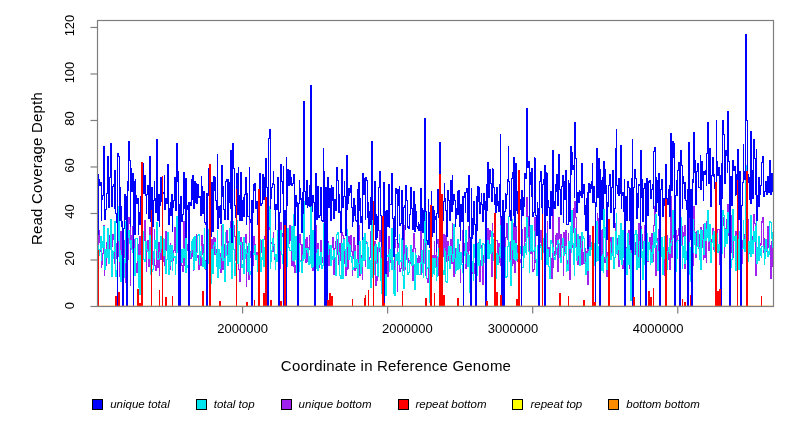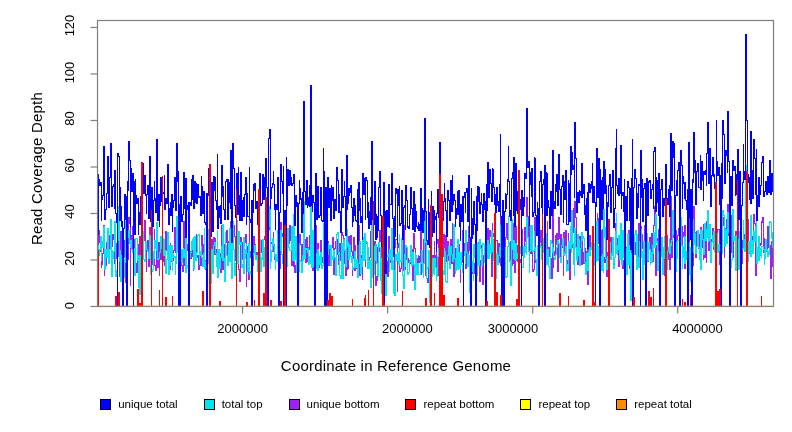--- a/index.html
+++ b/index.html
@@ -27,21 +27,21 @@
   }
   #xlabel{
     left:0;top:357px;width:792px;text-align:center;
   }
   .tick-label{
     position:absolute;font-size:13px;color:#000;white-space:nowrap;
   }
   .ytick{ text-align:right; }
   .legend{
     position:absolute;left:0;top:398px;width:792px;
-    display:flex;justify-content:center;align-items:center;
+    display:flex;justify-content:center;align-items:center;font-style:italic;
   }
   .legend-item{
     display:flex;align-items:center;
     margin:0 13px;
   }
   .legend-swatch{
     width:9px;height:9px;
     border:1px solid #000;
     display:inline-block;
     margin-right:7px;
@@ -94,21 +94,21 @@
       <div class="tick-label ytick" style="left: 51.5px; top: 204.492px; width: 34px; transform: rotate(-90deg); transform-origin: center center; text-align: center;">40</div>
       <div class="tick-label ytick" style="left: 51.5px; top: 157.988px; width: 34px; transform: rotate(-90deg); transform-origin: center center; text-align: center;">60</div>
       <div class="tick-label ytick" style="left: 51.5px; top: 111.484px; width: 34px; transform: rotate(-90deg); transform-origin: center center; text-align: center;">80</div>
       <div class="tick-label ytick" style="left: 51.5px; top: 64.9797px; width: 34px; transform: rotate(-90deg); transform-origin: center center; text-align: center;">100</div>
       <div class="tick-label ytick" style="left: 51.5px; top: 18.4756px; width: 34px; transform: rotate(-90deg); transform-origin: center center; text-align: center;">120</div>
     </div>
   <div id="xtick-labels">
       <div class="tick-label" style="left: 197.564px; top: 320.5px; width: 90px; text-align: center;">2000000</div>
       <div class="tick-label" style="left: 342.629px; top: 320.5px; width: 90px; text-align: right;">2000000</div>
       <div class="tick-label" style="left: 487.693px; top: 320.5px; width: 90px; text-align: left;">3000000</div>
-      <div class="tick-label" style="left: 632.758px; top: 320.5px; width: 90px; text-align: right;">4000000</div>
+      <div class="tick-label" style="left: 632.758px; top: 320.5px; width: 90px; text-align: left;">4000000</div>
     </div>
 
   <div class="legend" id="legend">
       <div class="legend-item">
         <span class="legend-swatch" style="background: rgb(0, 0, 255);"></span>
         <span class="legend-text">unique total</span>
       </div>
       <div class="legend-item">
         <span class="legend-swatch" style="background: rgb(0, 229, 238);"></span>
         <span class="legend-text">total top</span>
@@ -120,17 +120,17 @@
       <div class="legend-item">
         <span class="legend-swatch" style="background: rgb(255, 0, 0);"></span>
         <span class="legend-text">repeat bottom</span>
       </div>
       <div class="legend-item">
         <span class="legend-swatch" style="background: rgb(255, 255, 0);"></span>
         <span class="legend-text">repeat top</span>
       </div>
       <div class="legend-item">
         <span class="legend-swatch" style="background: rgb(255, 140, 0);"></span>
-        <span class="legend-text">repeat total</span>
+        <span class="legend-text">bottom bottom</span>
       </div>
     </div>
 
 </div>
 
 </body></html>

